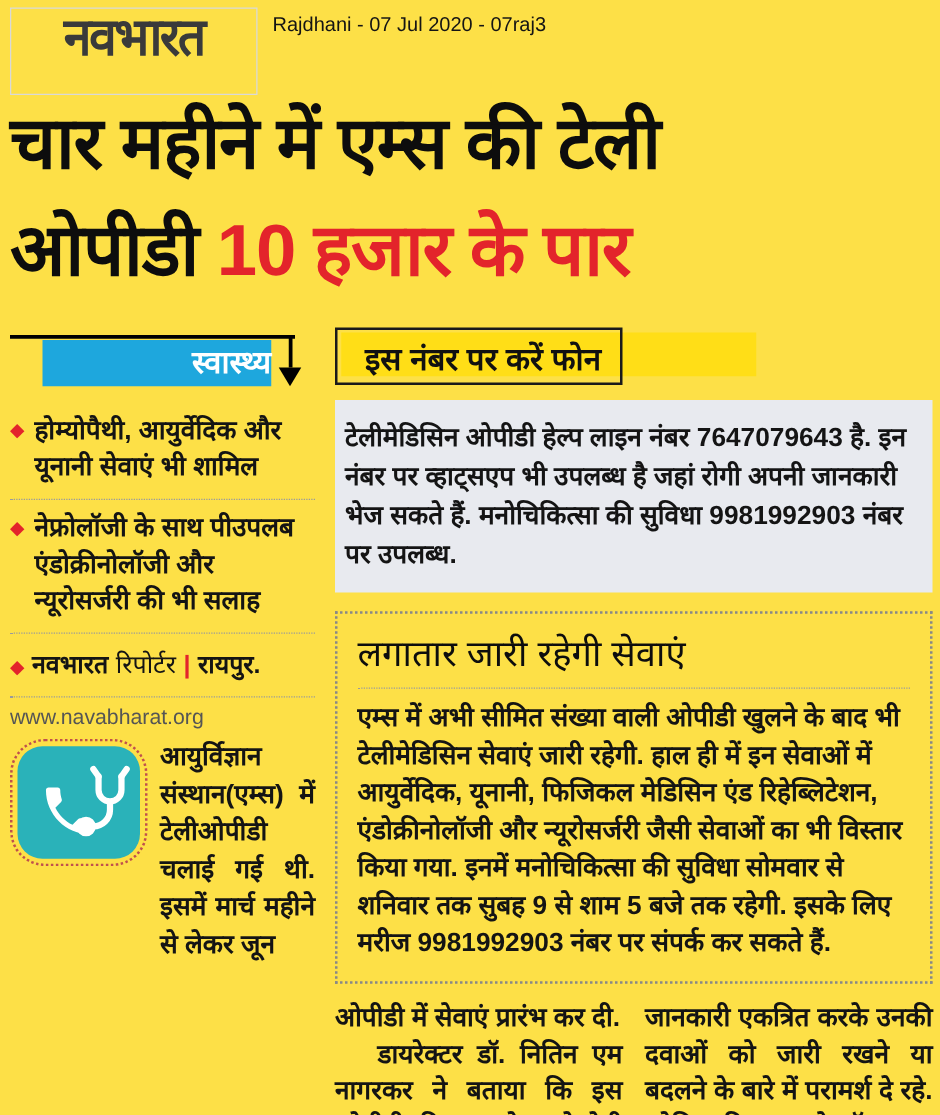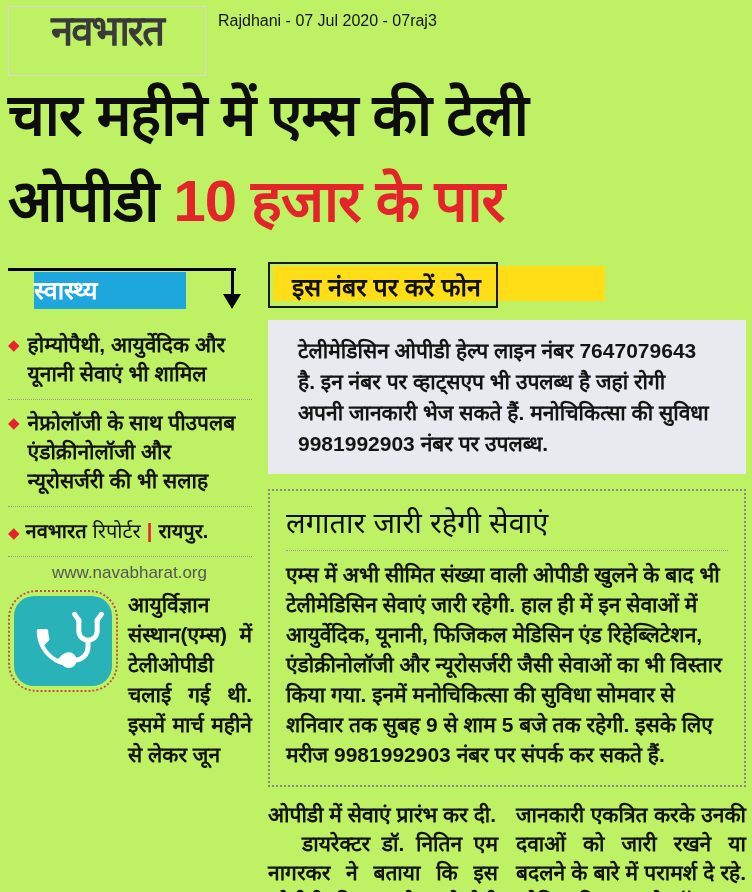--- a/index.html
+++ b/index.html
@@ -1,18 +1,18 @@
 <!DOCTYPE html>
 <html><head>
 <meta charset="utf-8">
 <style>
   html,body{margin:0;padding:0;background:#fff;}
   body{width:752px;height:892px;position:relative;overflow:hidden;
        font-family:"Liberation Sans","DejaVu Sans",sans-serif;color:#111;}
-  .page{position:absolute;inset:0;background:#bef264;}
+  .page{position:absolute;inset:0;background:#fde047;}
 
   
   .logo-box{position:absolute;left:8px;top:6px;width:198px;height:70px;
             border:1px solid #d9d9d9;text-align:center;box-sizing:border-box;}
   .logo-title{font-size:40px;font-weight:bold;color:#3a3a3a;line-height:44px;
               letter-spacing:-2px;margin-top:1px;transform:scaleY(1.05);}
   .logo-sub{font-size:14px;font-weight:bold;color:#3a3a3a;margin-top:1px;}
   .date-line{position:absolute;left:218px;top:12px;font-size:16px;color:#141414;}
 
   
@@ -27,50 +27,50 @@
 
   
   .health-header{position:relative;height:52px;margin-bottom:8px;}
   .health-top-line{position:absolute;left:0;top:6px;width:228px;height:3px;background:#000;}
   .health-vline{position:absolute;left:223px;top:6px;width:3px;height:26px;background:#000;}
   .health-arrow{position:absolute;left:215px;top:32px;width:0;height:0;
                 border-left:9px solid transparent;border-right:9px solid transparent;
                 border-top:15px solid #000;}
   .health-tag{position:absolute;left:26px;top:10px;width:152px;height:37px;
               background:#1ea7dd;color:#fff;font-size:25px;font-weight:bold;
-              text-align:left;line-height:37px;}
+              text-align:right;line-height:37px;padding-left:31px;}
 
   .bullet-item{display:flex;gap:8px;padding:8px 0 11px;border-bottom:1px dotted #9a9a9a;
                font-size:21px;font-weight:bold;line-height:29px;color:#141414;}
   .bullet-diamond{color:#e3242b;font-size:15px;line-height:29px;flex:none;}
 
   .byline{display:flex;gap:6px;align-items:baseline;padding:10px 0 9px;
           border-bottom:1px dotted #9a9a9a;font-size:20px;color:#141414;}
   .byline .b{font-weight:bold;}
   .byline .sep{color:#e3242b;font-weight:bold;}
-  .website{padding:6px 0 2px;font-size:17px;color:#555;margin-left:44px;}
+  .website{padding:6px 0 2px;font-size:17px;color:#555;}
 
   .body-text{font-size:21px;font-weight:600;line-height:30px;text-align:justify;
              color:#141414;margin-top:7px;}
 
   .icon-row{display:flex;gap:10px;margin-top:5px;align-items:flex-start;}
   .tele-icon-wrap{flex:none;width:110px;height:102px;border:2px dotted #c0504d;
                   border-radius:28px;padding:4px;box-sizing:border-box;}
   .tele-icon{width:100%;height:100%;background:#2ab2b9;border-radius:20px;
              display:flex;align-items:center;justify-content:center;}
   .icon-row .body-text{margin-top:0;flex:1;}
 
   
   .callout{position:relative;height:52px;}
   .callout-outline{position:absolute;left:0;top:0;width:230px;height:46px;
                    border:2px solid #1a1a1a;box-sizing:border-box;}
   .callout-yellow{position:absolute;left:5px;top:4px;width:332px;height:35px;background:#ffde17;}
   .callout-label{position:absolute;left:24px;top:7px;font-size:25px;font-weight:bold;color:#111;}
 
-  .info-box{margin-top:6px;background:#e8eaef;padding:15px 30px;font-size:21px;
+  .info-box{margin-top:6px;background:#e8eaef;padding:15px 8px;font-size:21px;
             font-weight:600;line-height:31px;color:#141414;}
 
   .dotted-box{margin-top:15px;border:2px dotted #888;padding:8px 16px 15px;}
   .dotted-title{font-size:29px;font-weight:normal;color:#0d0d0d;padding:3px 0 9px;
                 border-bottom:1px dotted #9a9a9a;}
   .dotted-body{margin-top:9px;font-size:21px;font-weight:600;line-height:30px;color:#141414;}
 
   .bottom-cols{display:flex;gap:18px;margin-top:13px;}
   .bcol{flex:1;font-size:21px;font-weight:600;line-height:29px;text-align:justify;color:#141414;}
   .bcol p{margin:0;}

